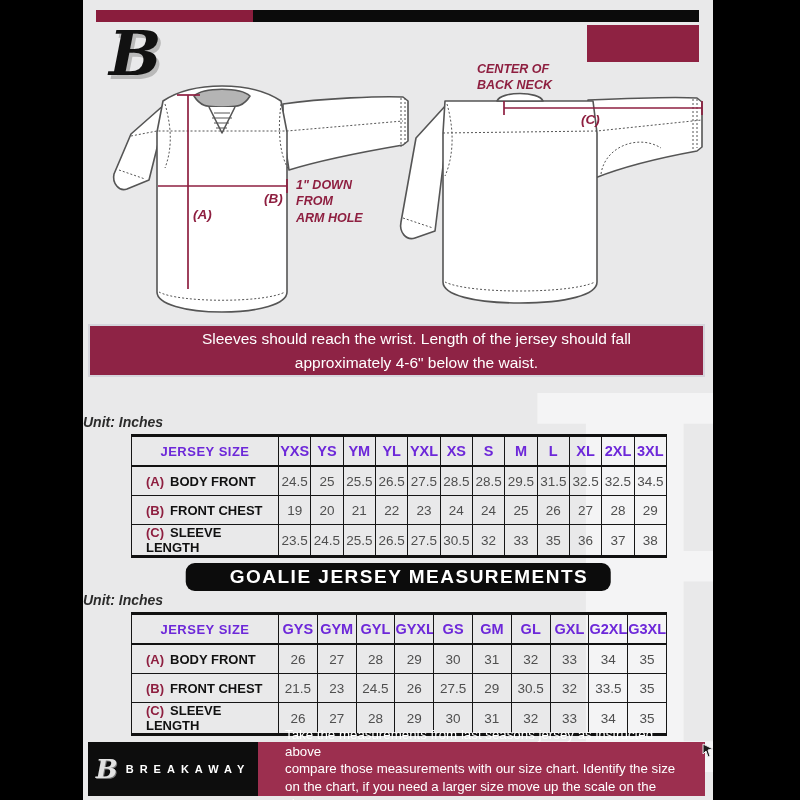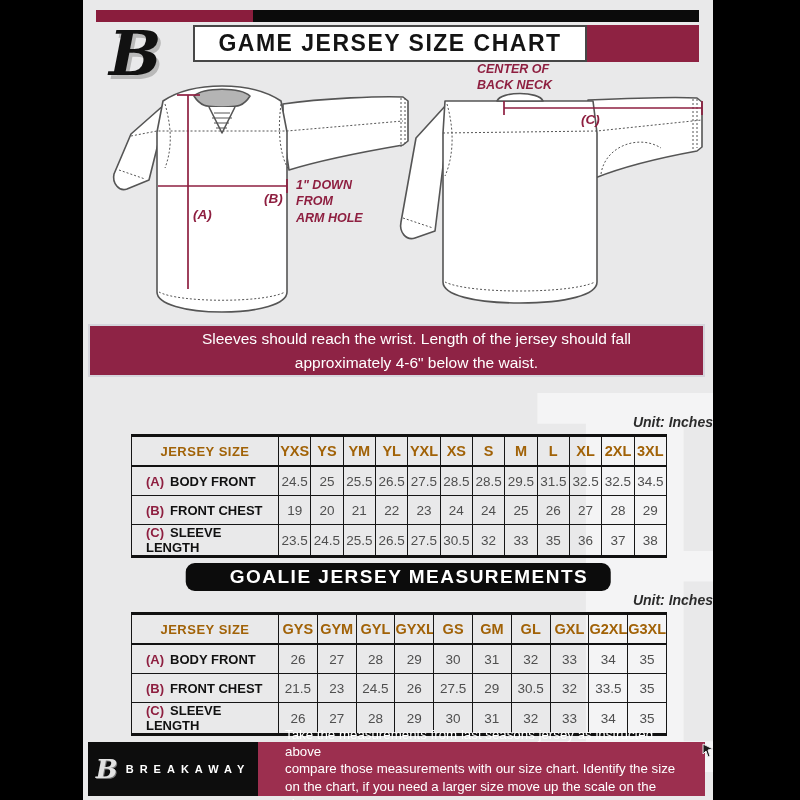--- a/index.html
+++ b/index.html
@@ -46,35 +46,35 @@
           border:2px solid #d5d5dc;box-sizing:border-box;z-index:2;
           display:flex;align-items:center;justify-content:center;text-align:center;padding-left:40px;}
   .notice span{color:#fff;font-size:15.5px;line-height:1.5;white-space:pre-line;}
 
   
   .pill{position:absolute;left:50%;transform:translateX(-50%);background:#0c0c0c;color:#fff;
         border-radius:9px;padding:3px 22px;font-size:19px;font-weight:bold;letter-spacing:1.5px;
         white-space:nowrap;z-index:2;}
   .pill-player{top:385px;}
   .pill-goalie{top:563px;padding-left:44px;}
-  .unit{position:absolute;left:0;width:630px;text-align:right;font-size:14px;font-weight:bold;
+  .unit{position:absolute;left:0;width:630px;text-align:left;font-size:14px;font-weight:bold;
         font-style:italic;color:#2b2b2b;z-index:2;}
   .unit-player{top:414px;}
   .unit-goalie{top:592px;}
 
   
   table.meas{position:absolute;left:48px;width:536px;border-collapse:collapse;table-layout:fixed;
              z-index:2;background:transparent;}
   .table-player{top:434px;}
   .table-goalie{top:612px;}
   table.meas th,table.meas td{border:1.5px solid #161616;height:28px;text-align:center;
              padding:0;overflow:hidden;}
   table.meas tr:first-child th{border-top:3px solid #111;border-bottom:2px solid #111;}
   table.meas tr:last-child td{border-bottom:3px solid #111;}
-  table.meas th{font-size:14.5px;font-weight:bold;color:#a16207;}
+  table.meas th{font-size:14.5px;font-weight:bold;color:#6d28d9;}
   table.meas th.lbl-h{width:146px;font-size:13px;letter-spacing:0.5px;}
   table.meas td{font-size:13.5px;color:#4f4f4f;}
   table.meas td.rowlbl{text-align:left;padding-left:14px;font-size:13px;color:#111;font-weight:bold;}
   .rkey{color:#8e1f40;font-weight:bold;margin-right:6px;}
 
   
   .footer{position:absolute;left:5px;top:742px;width:617px;height:54px;display:flex;z-index:2;}
   .footer-brandbox{width:170px;background:#0d0d0d;display:flex;align-items:center;justify-content:center;gap:8px;}
   .footer-logo{font-family:"DejaVu Serif",serif;font-weight:bold;font-style:italic;font-size:26px;
                color:#e3e3e3;text-shadow:1px 1px 0 #777;line-height:1;}
@@ -90,23 +90,20 @@
 <div class="stage">
   <div class="panel">
 
     <div class="watermark">B</div>
 
     <div class="topbar-maroon"></div>
     <div class="topbar-black"></div>
 
     <div class="logo">B</div>
 
-    <div class="titlebox">
-      <span>GAME JERSEY SIZE CHART</span>
-    </div>
     <div class="titleblock"></div>
 
     <svg class="diagram" viewBox="0 0 630 330">
       <g stroke="#555" stroke-width="1.6" fill="#fff" stroke-linejoin="round">
 
         <path d="M200,104 C240,98 300,96 320,97 L325,101 L325,141 L320,145 C285,151 235,161 206,170 L200,130 Z"></path>
         <path d="M318,98 L318,147" stroke-dasharray="2,2" stroke-width="1" fill="none"></path>
         <path d="M322,98 L322,146" stroke-dasharray="2,2" stroke-width="1" fill="none"></path>
 
         <path d="M82,104 L48,134 L31,174 C29,183 36,192 44,189 L66,180 L78,132 Z"></path>

